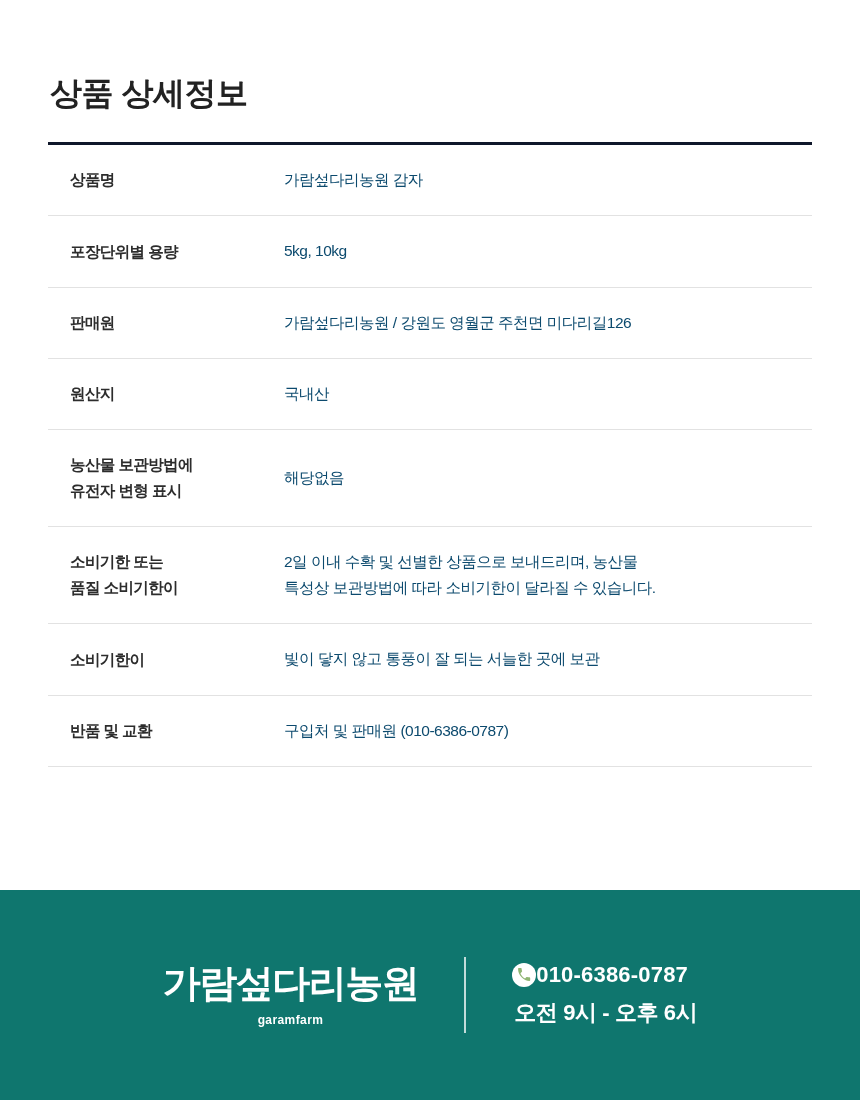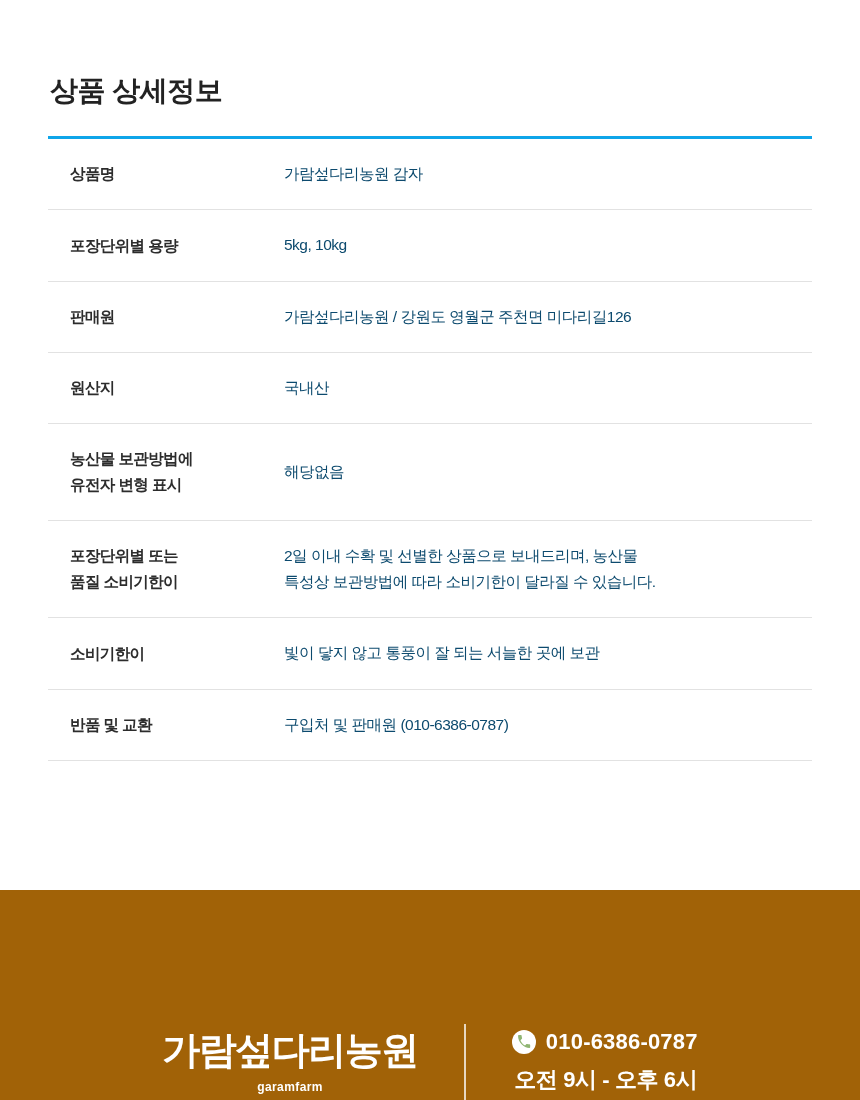--- a/index.html
+++ b/index.html
@@ -19,32 +19,32 @@
     background: #ffffff;
   }
 
   
   .content {
     padding: 72px 48px 0 48px;
     flex: 0 0 auto;
   }
 
   .page-title {
-    font-size: 28px;
+    font-size: 32px;
     font-weight: bold;
     color: #222222;
     letter-spacing: -0.5px;
     padding-left: 2px;
     padding-bottom: 26px;
   }
 
   table.spec {
     width: 100%;
     border-collapse: collapse;
-    border-top: 3px solid #0ea5e9;
+    border-top: 3px solid #0f172a;
   }
 
   table.spec tr {
     border-bottom: 1px solid #e2e2e2;
   }
   table.spec tr:last-child {
     border-bottom: 1px solid #e2e2e2;
   }
 
   table.spec th {
@@ -71,23 +71,23 @@
 
   .row-tall th, .row-tall td { padding-top: 24px; padding-bottom: 24px; }
 
   
   .footer {
     position: absolute;
     left: 0;
     bottom: 0;
     width: 860px;
     height: 210px;
-    background: #a16207;
-    display: flex;
-    align-items: flex-end;
+    background: #0f766e;
+    display: flex;
+    align-items: center;
     justify-content: center;
   }
   .footer-inner {
     display: flex;
     align-items: center;
     gap: 0px;
   }
   .brand {
     text-align: center;
     padding-right: 46px;
@@ -111,21 +111,20 @@
     height: 76px;
     background: rgba(255,255,255,0.75);
   }
   .contact {
     padding-left: 46px;
     color: #ffffff;
   }
   .contact-line {
     display: flex;
     align-items: center;
-    gap: 10px;
   }
   .phone-icon {
     width: 24px;
     height: 24px;
     border-radius: 50%;
     background: #ffffff;
     display: inline-flex;
     align-items: center;
     justify-content: center;
   }
@@ -173,21 +172,21 @@
         </tr>
         <tr class="row-tall">
           <th>
             <span>농산물 보관방법에</span><br>
             <span>유전자 변형 표시</span>
           </th>
           <td>해당없음</td>
         </tr>
         <tr class="row-tall">
           <th>
-            <span>포장단위별 또는</span><br>
+            <span>소비기한 또는</span><br>
             <span>품질 소비기한이</span>
           </th>
           <td>
             <span>2일 이내 수확 및 선별한 상품으로 보내드리며, 농산물</span><br>
             <span>특성상 보관방법에 따라 소비기한이 달라질 수 있습니다.</span>
           </td>
         </tr>
         <tr>
           <th>소비기한이</th>
           <td>빛이 닿지 않고 통풍이 잘 되는 서늘한 곳에 보관</td>

